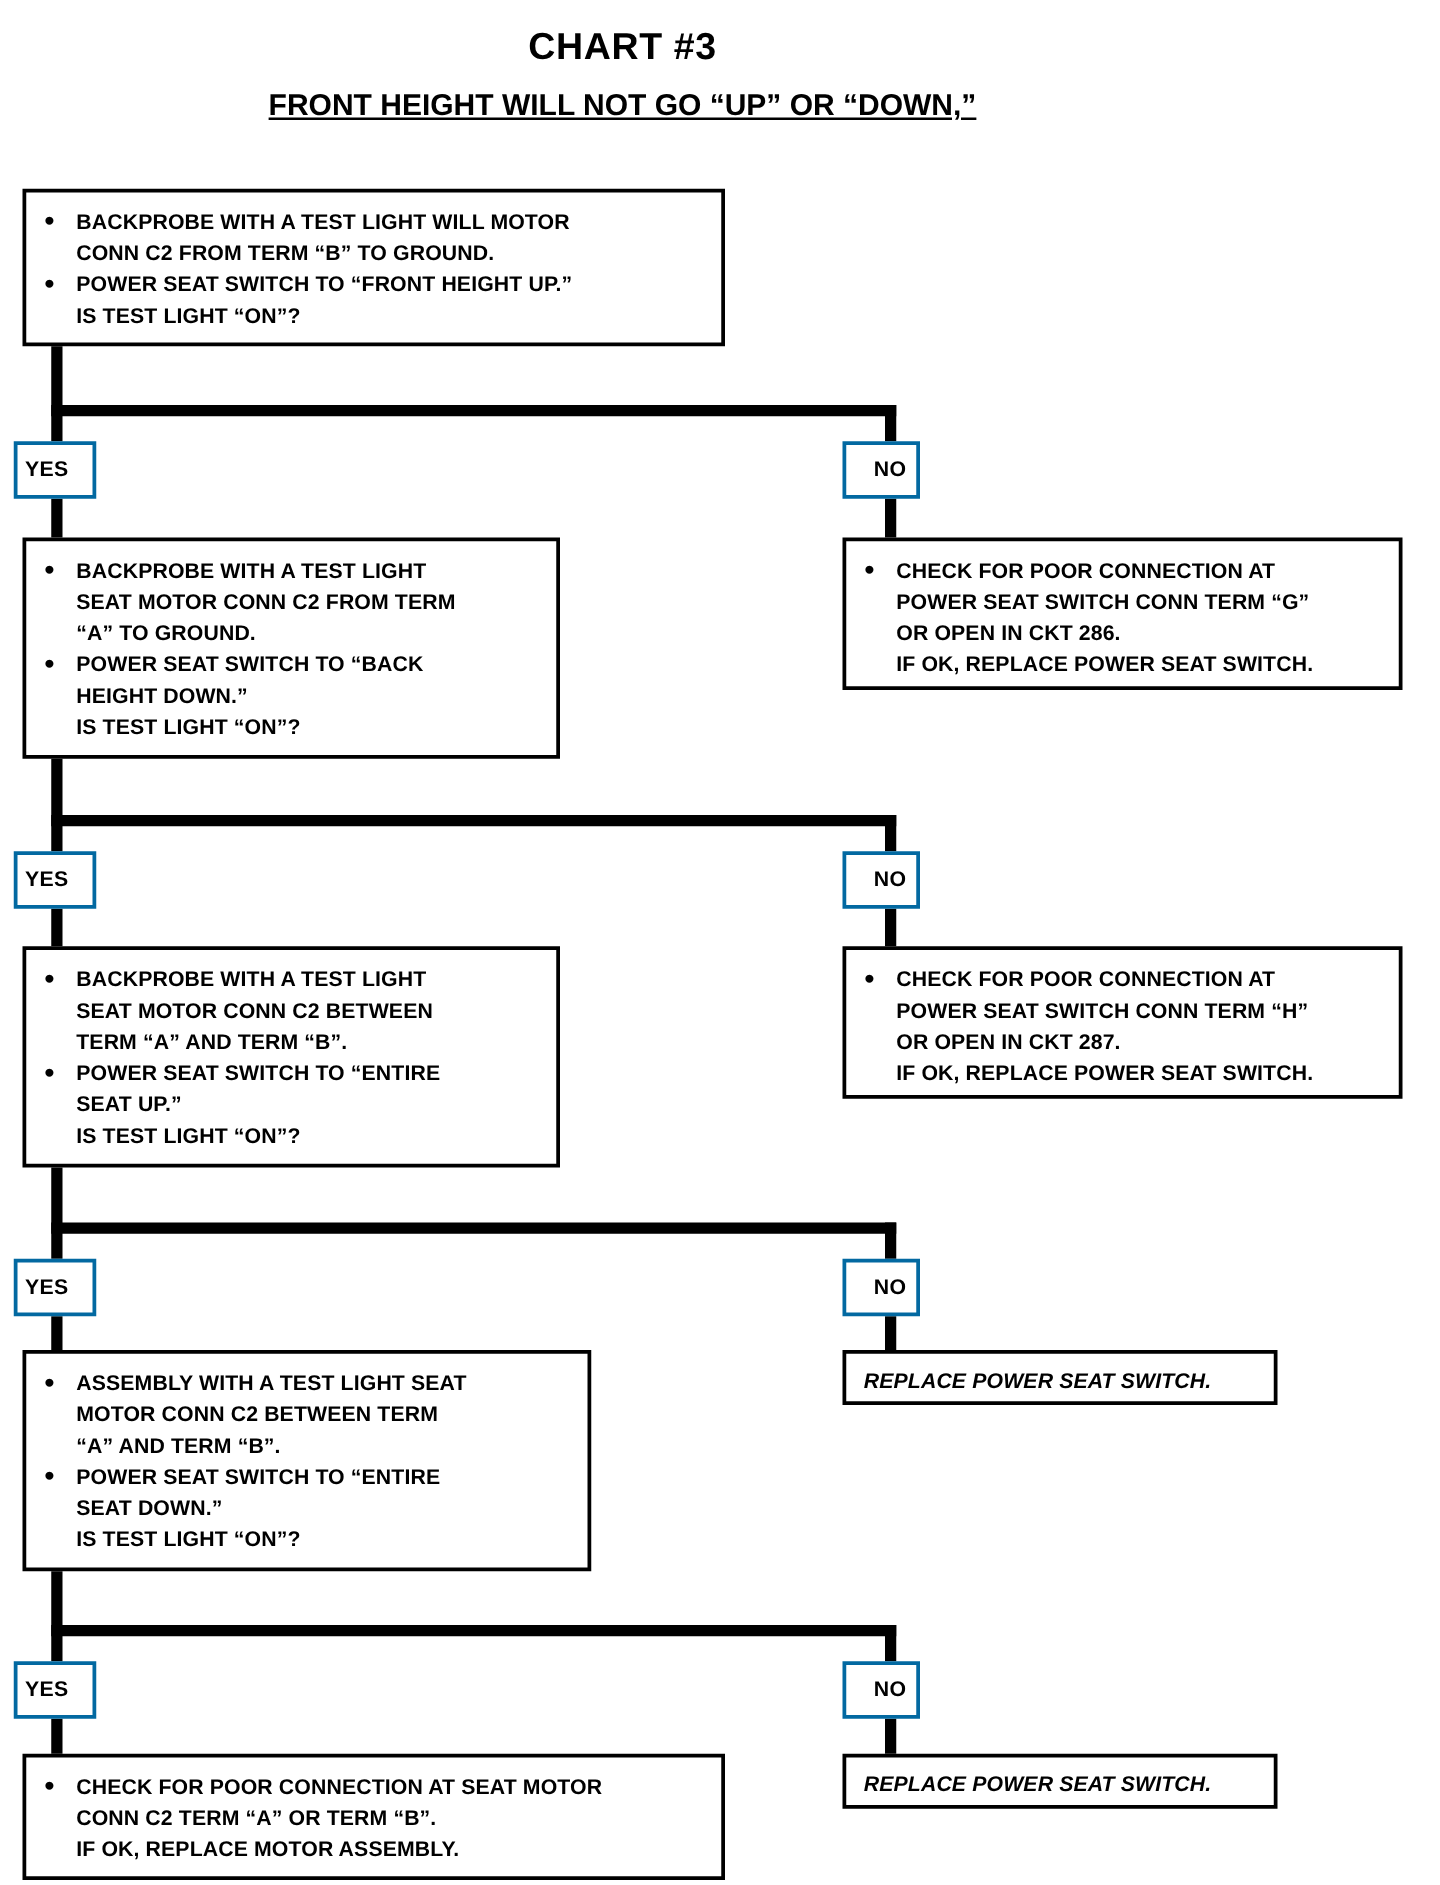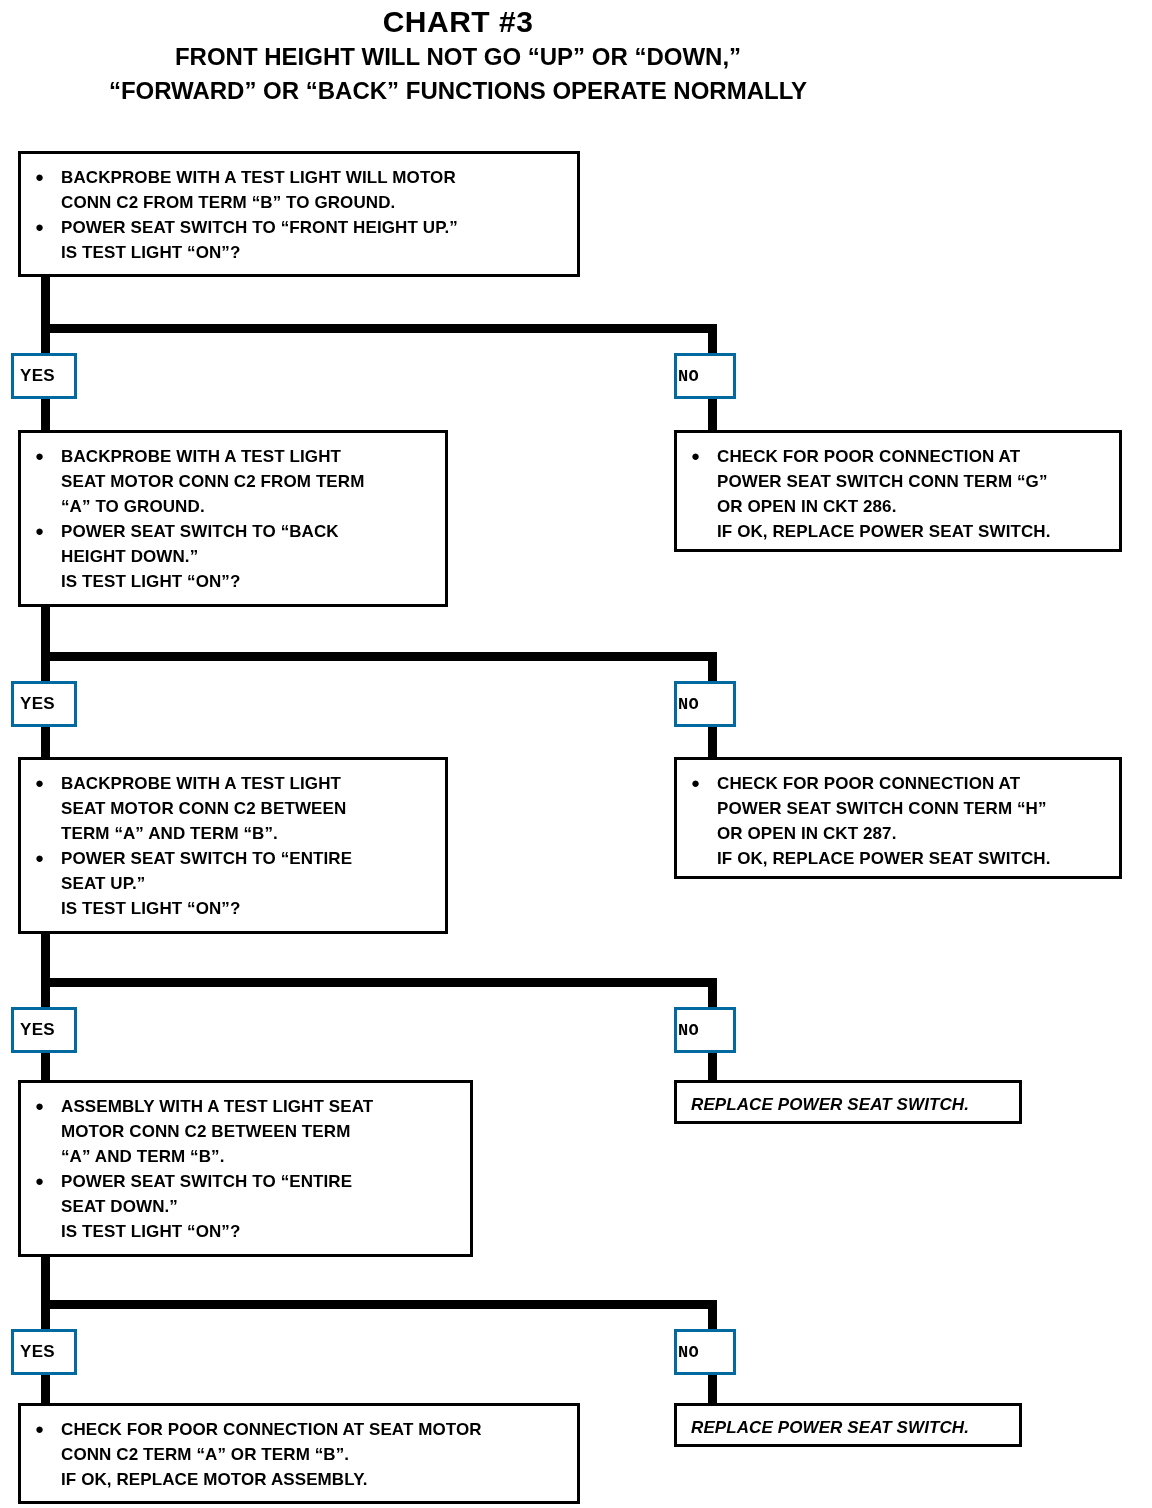--- a/index.html
+++ b/index.html
@@ -17,37 +17,39 @@
     width: 1152px;
     height: 1508px;
     background: #ffffff;
     overflow: hidden;
   }
 
   
   .title-block {
     position: absolute;
     left: 0;
-    top: 6px;
+    top: 22px;
     width: 916px;
     text-align: center;
+    padding-left: 40px;
   }
   .title-main {
     font-size: 30px;
     font-weight: bold;
     letter-spacing: 0.5px;
     line-height: 1.08;
     margin: 0 0 4px 0;
   }
   .title-sub {
     font-size: 24px;
     font-weight: bold;
     letter-spacing: 0px;
     line-height: 1.22;
-    margin: 4px;
+    margin: 16px;
+    text-decoration: underline;
   }
 
   
   .node {
     position: absolute;
     box-sizing: border-box;
     border: 3px solid #000;
     background: #fff;
     z-index: 3;
   }
@@ -99,22 +101,21 @@
   .branch-label span {
     font-size: 17px;
     font-weight: bold;
     letter-spacing: 0.3px;
     padding-left: 6px;
   }
   .branch-label.no-box {
     width: 62px;
   }
   .branch-label.no-box span {
-    padding-left: 1px;
-    font-family: Liberation Mono, monospace;
+    padding-left: 22px;
   }
 
   
   .vline {
     position: absolute;
     width: 9px;
     background: #000;
     z-index: 1;
   }
   .hline {
@@ -125,21 +126,20 @@
   }
 </style>
 </head>
 <body>
 
 <div id="page">
 
   <div class="title-block">
     <div class="title-main">CHART #3</div>
     <div class="title-sub">FRONT HEIGHT WILL NOT GO “UP” OR “DOWN,”</div>
-    <div class="title-sub">“FORWARD” OR “BACK” FUNCTIONS OPERATE NORMALLY</div>
   </div>
 
   <div class="vline" style="left:41px; top:276px; height:90px;"></div>
   <div class="hline" style="left:41px; top:324px; width:676px;"></div>
   <div class="vline" style="left:708px; top:324px; height:42px;"></div>
   <div class="vline" style="left:41px; top:390px; height:46px;"></div>
   <div class="vline" style="left:708px; top:390px; height:46px;"></div>
 
   <div class="vline" style="left:41px; top:604px; height:92px;"></div>
   <div class="hline" style="left:41px; top:652px; width:676px;"></div>

